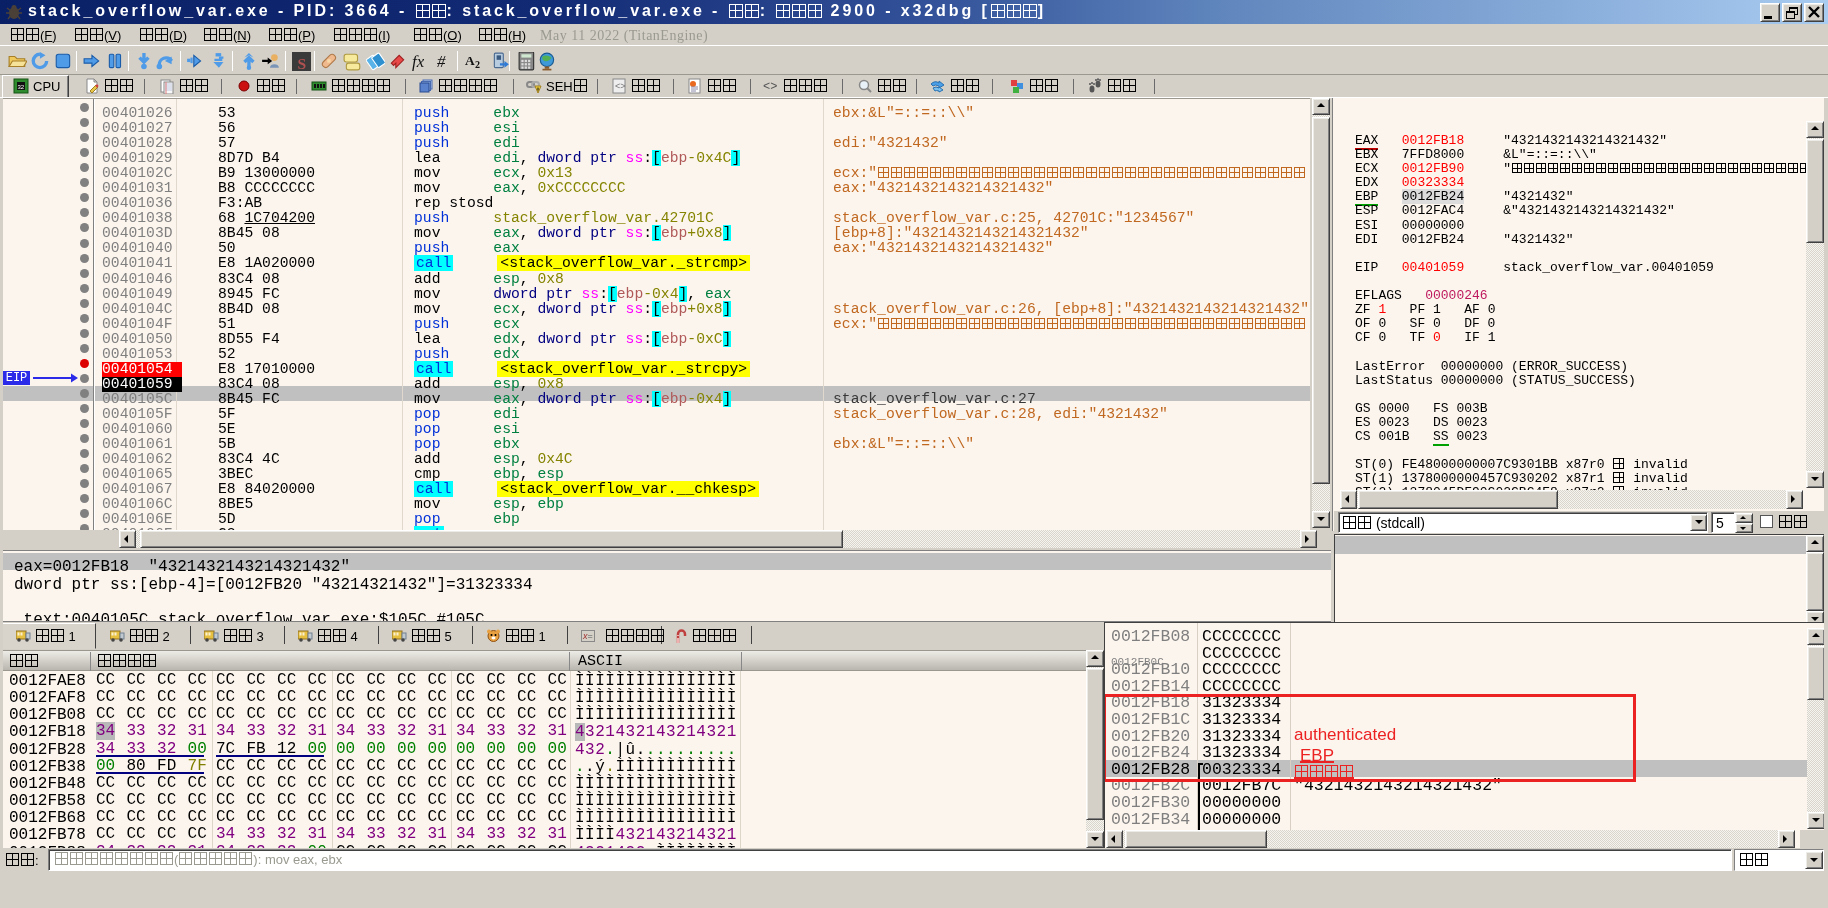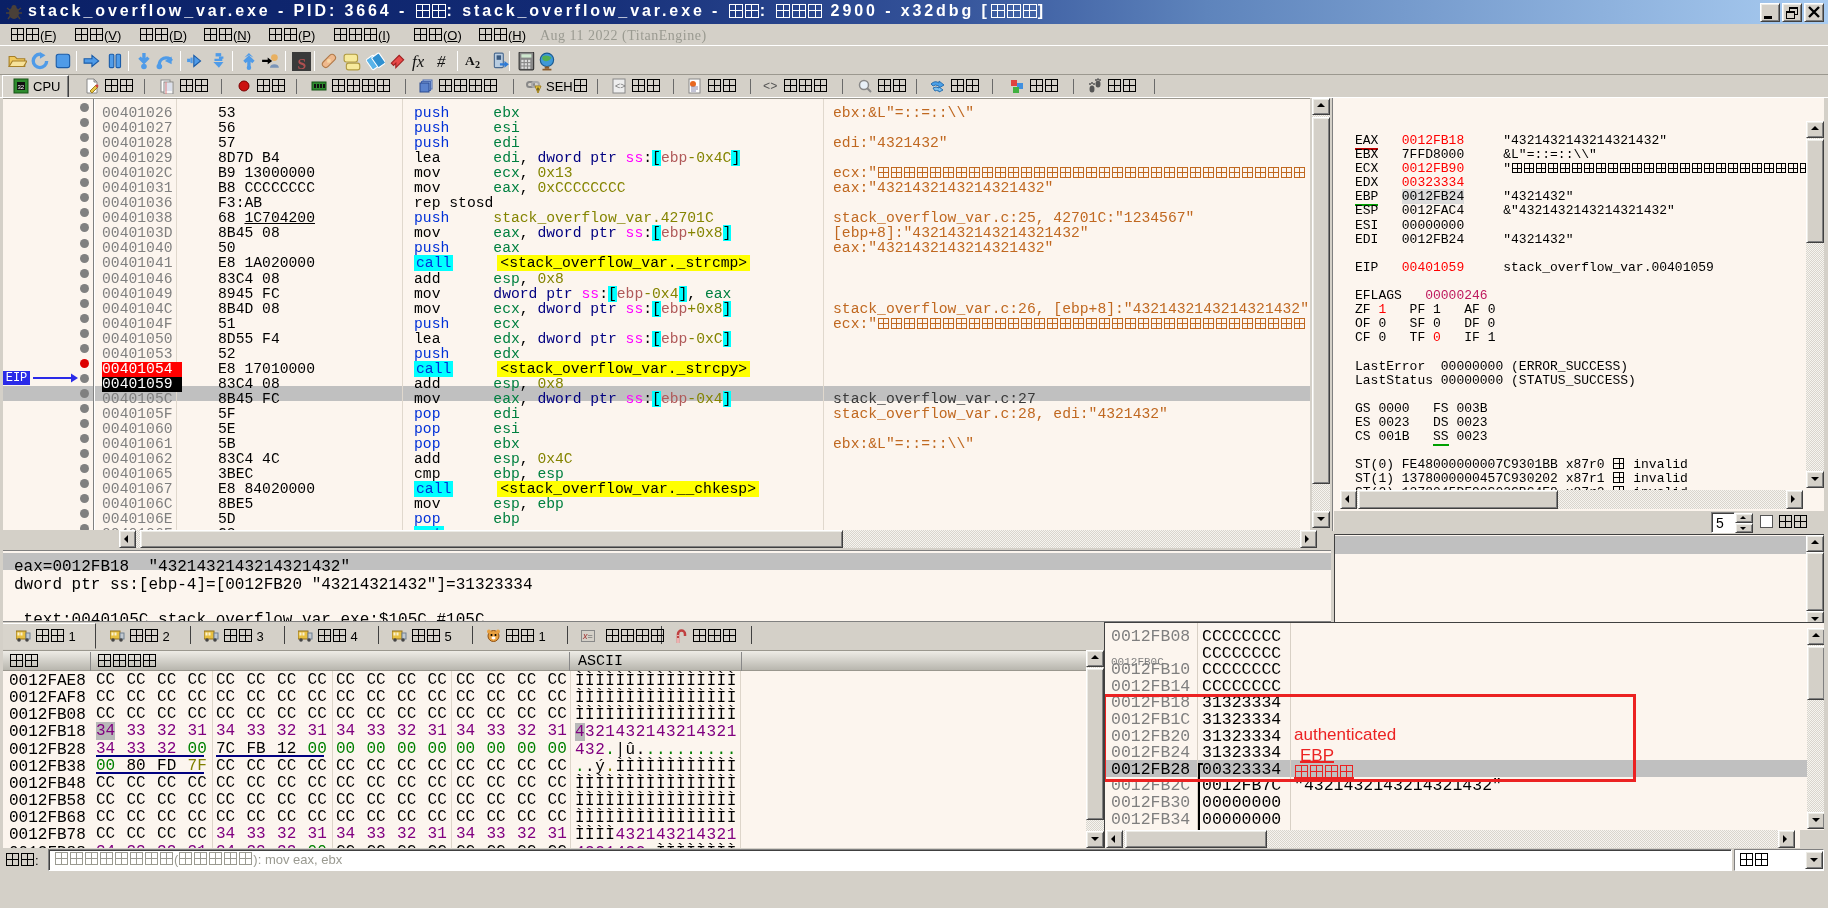--- a/index.html
+++ b/index.html
@@ -48,21 +48,21 @@
     </div>
     <div class="abs" style="left:0;top:24px;width:1828px;height:22px;background:#d4d0c8;border-bottom:1px solid #fff;font-size:13px;color:#000">
       <div class="abs" style="left:10px;top:4px"><i class="k"></i><i class="k"></i>(<span style="text-decoration:underline">F</span>)</div>
       <div class="abs" style="left:74px;top:4px"><i class="k"></i><i class="k"></i>(<span style="text-decoration:underline">V</span>)</div>
       <div class="abs" style="left:139px;top:4px"><i class="k"></i><i class="k"></i>(<span style="text-decoration:underline">D</span>)</div>
       <div class="abs" style="left:203px;top:4px"><i class="k"></i><i class="k"></i>(<span style="text-decoration:underline">N</span>)</div>
       <div class="abs" style="left:268px;top:4px"><i class="k"></i><i class="k"></i>(<span style="text-decoration:underline">P</span>)</div>
       <div class="abs" style="left:333px;top:4px"><i class="k"></i><i class="k"></i><i class="k"></i>(<span style="text-decoration:underline">I</span>)</div>
       <div class="abs" style="left:413px;top:4px"><i class="k"></i><i class="k"></i>(<span style="text-decoration:underline">O</span>)</div>
       <div class="abs" style="left:478px;top:4px"><i class="k"></i><i class="k"></i>(<span style="text-decoration:underline">H</span>)</div>
-      <div class="abs" style="left:540px;top:4px;color:#9a9a91;font-family:'Liberation Serif',serif;font-size:14px;letter-spacing:0.5px">Aug 11 2022 (TitanEngine)</div>
+      <div class="abs" style="left:540px;top:4px;color:#9a9a91;font-family:'Liberation Serif',serif;font-size:14px;letter-spacing:0.5px">May 11 2022 (TitanEngine)</div>
     </div>
     <div class="abs" style="left:0;top:47px;width:1828px;height:28px;background:#d4d0c8;border-bottom:1px solid #9b988f">
       <div class="abs" style="left:76px;top:4px;width:1px;height:20px;background:#808080;border-right:1px solid #fff"></div>
       <div class="abs" style="left:128px;top:4px;width:1px;height:20px;background:#808080;border-right:1px solid #fff"></div>
       <div class="abs" style="left:180px;top:4px;width:1px;height:20px;background:#808080;border-right:1px solid #fff"></div>
       <div class="abs" style="left:232px;top:4px;width:1px;height:20px;background:#808080;border-right:1px solid #fff"></div>
       <div class="abs" style="left:285px;top:4px;width:1px;height:20px;background:#808080;border-right:1px solid #fff"></div>
       <div class="abs" style="left:314px;top:4px;width:1px;height:20px;background:#808080;border-right:1px solid #fff"></div>
       <div class="abs" style="left:457px;top:4px;width:1px;height:20px;background:#808080;border-right:1px solid #fff"></div>
       <div class="abs" style="left:509px;top:4px;width:1px;height:20px;background:#808080;border-right:1px solid #fff"></div>
@@ -492,20 +492,25 @@
       <div class="sthumb" style="left:0;top:18px;width:18px;height:104px"></div>
     </div>
     <div class="abs sb" style="left:1340px;top:490px;width:463px;height:19px">
       <div class="sbtn" style="left:0;top:0;width:17px;height:19px"></div>
       <div class="arr" style="left:5px;top:5px;border-right-color:#000;border-left-width:0"></div>
       <div class="sbtn" style="left:446px;top:0;width:17px;height:19px"></div>
       <div class="arr" style="left:451px;top:5px;border-left-color:#000;border-right-width:0"></div>
       <div class="sthumb" style="left:18px;top:0;width:200px;height:19px"></div>
     </div>
     <div class="abs" style="left:1334px;top:511px;width:494px;height:23px;background:#d4d0c8">
+      <div class="abs" style="left:4px;top:1px;width:370px;height:21px;background:#fff;border:1px solid;border-color:#808080 #fff #fff #808080;box-shadow:inset 1px 1px 0 #404040">
+        <div class="abs" style="left:3px;top:2px;font-size:14px"><i class="k"></i><i class="k"></i> (stdcall)</div>
+        <div class="abs sbtn" style="left:351px;top:1px;width:17px;height:17px"></div>
+        <div class="arr" style="left:356px;top:7px;border-top-color:#000;border-bottom-width:0"></div>
+      </div>
       <div class="abs" style="left:377px;top:1px;width:24px;height:21px;background:#fff;border:1px solid;border-color:#808080 #fff #fff #808080;box-shadow:inset 1px 1px 0 #404040">
         <div class="abs" style="left:4px;top:2px;font-size:14px">5</div>
       </div>
       <div class="abs sbtn" style="left:401px;top:2px;width:18px;height:10px"></div>
       <div class="arr" style="left:406px;top:5px;border-width:3px;border-bottom-color:#000;border-top-width:0"></div>
       <div class="abs sbtn" style="left:401px;top:12px;width:18px;height:10px"></div>
       <div class="arr" style="left:406px;top:16px;border-width:3px;border-top-color:#000;border-bottom-width:0"></div>
       <div class="abs" style="left:426px;top:4px;width:13px;height:13px;background:#fff;border:1px solid #555"></div>
       <div class="abs" style="left:444px;top:3px;font-size:14px"><i class="k"></i><i class="k"></i></div>
     </div>

